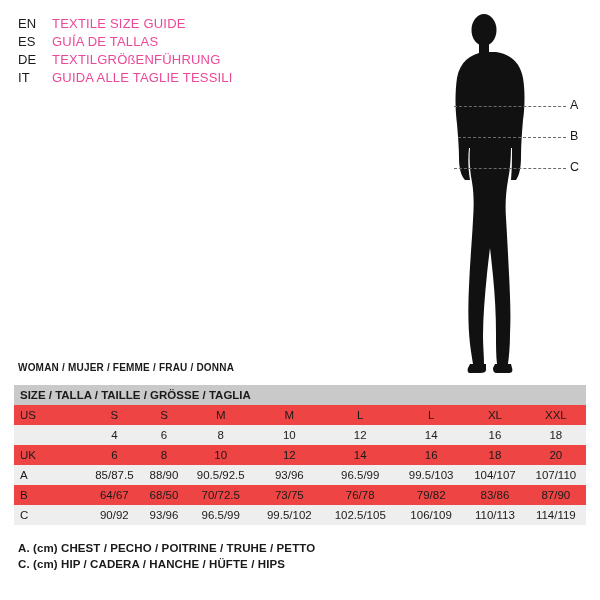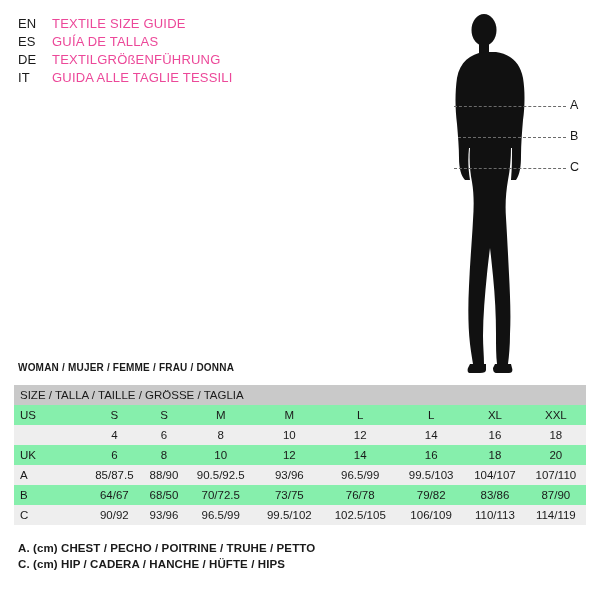--- a/index.html
+++ b/index.html
@@ -96,31 +96,31 @@
     white-space: nowrap;
   }
   .size-table td.rowhead {
     text-align: left;
     padding-left: 6px;
     width: 66px;
   }
   .size-table tr.head td {
     text-align: left;
     padding-left: 6px;
-    font-weight: normal;
+    font-weight: bold;
     margin-left: 36px;
   }
   .row-dark {
     background: #c9c9c9;
   }
   .row-light {
     background: #eeeeee;
   }
   .row-white {
-    background: #86efac;
+    background: #ef4444;
   }
 
   
   .footnotes {
     position: absolute;
     top: 540px;
     left: 18px;
     font-size: 11.5px;
     line-height: 16px;
     font-weight: bold;

